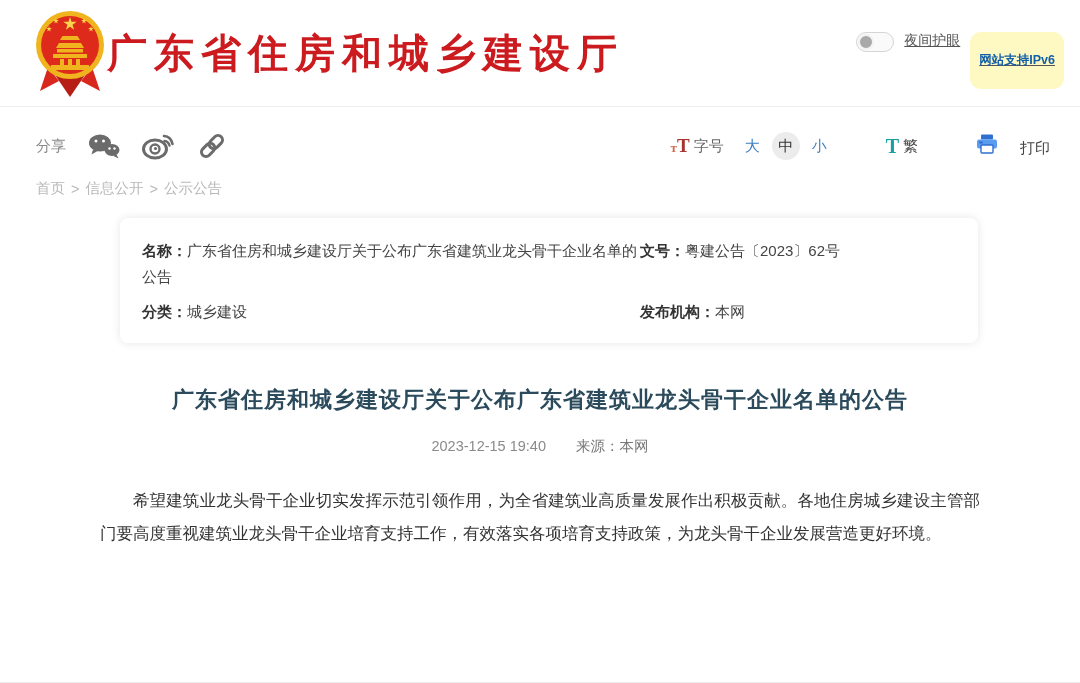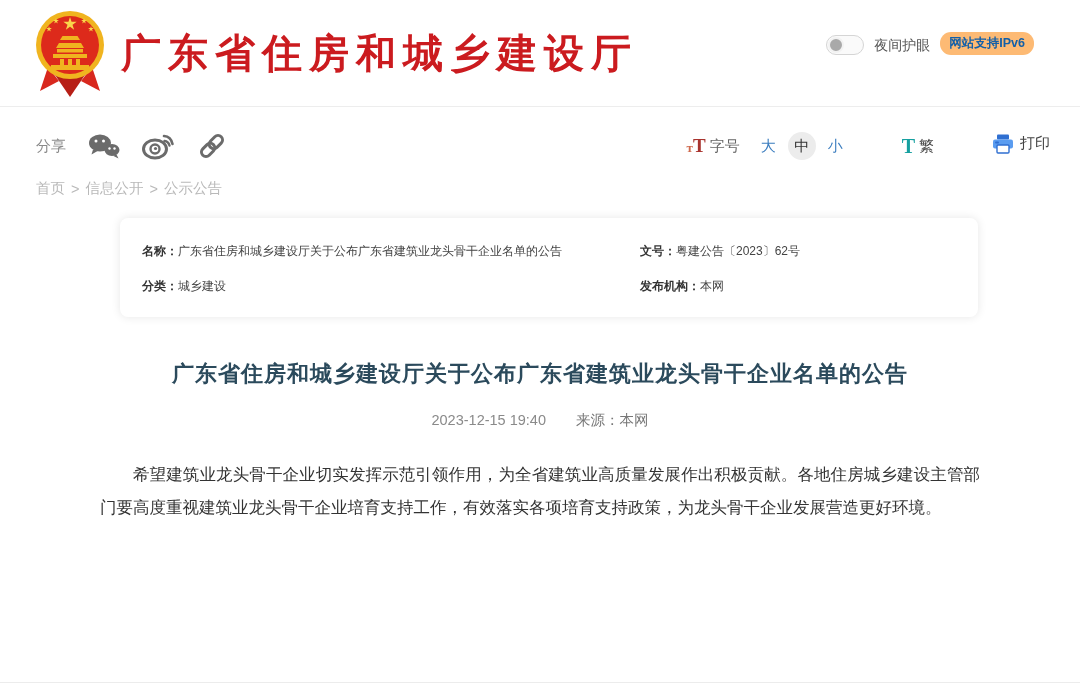--- a/index.html
+++ b/index.html
@@ -22,49 +22,48 @@
     position: relative;
     background: #fff;
   }
   .logo-wrap { display: flex; align-items: center; cursor: pointer; }
   .emblem { width: 74px; height: 92px; margin-top: 4px; }
   .site-title {
     color: #cb1b1f;
     font-size: 40px;
     font-weight: bold;
     letter-spacing: 7px;
-    margin-left: 14px;
     white-space: nowrap;
   }
   .header-right {
     position: absolute;
-    right: 46px; top: 32px;
-    display: flex; align-items: flex-end; gap: 10px;
-    font-size: 14px; color: #555;
+    right: 16px; top: 32px;
+    display: flex; align-items: flex-start; gap: 10px;
+    font-size: 14px; color: #555; text-decoration: underline;
   }
   .toggle {
     width: 38px; height: 20px;
     background: #fafafa;
     border: 1px solid #d5d5d5;
     border-radius: 11px;
     position: relative;
     cursor: pointer;
   }
   .toggle .knob {
     position: absolute; left: 1px; top: 1px;
     width: 16px; height: 16px; border-radius: 50%;
     background: #a9a9a9;
     border: 2px solid #f2f2f2;
   }
   .ipv6-badge {
-    background: #fdba74;
+    background: #fef9c3;
     color: #1460a8;
     font-weight: bold;
     font-size: 12.5px;
-    padding: 3px 9px;
+    padding: 20px 9px;
     border-radius: 11px;
     white-space: nowrap;
   }
 
   
   .toolbar {
     display: flex;
     justify-content: space-between;
     align-items: center;
     margin: 22px 30px 0 36px;
@@ -82,42 +81,42 @@
   .fs-option.selected {
     color: #333;
     background: #ececec;
     border-radius: 50%;
     width: 28px; height: 28px;
     display: inline-flex; align-items: center; justify-content: center;
     margin: 0 5px;
   }
   .trad-group { margin-left: 52px; cursor: pointer; display: inline-flex; align-items: center; gap: 4px; }
   .trad-t { color: #16a0a0; font-size: 20px; font-weight: bold; }
-  .print-group { margin-left: 58px; cursor: pointer; display: inline-flex; align-items: flex-start; gap: 6px; }
+  .print-group { margin-left: 58px; cursor: pointer; display: inline-flex; align-items: flex-end; gap: 22px; }
 
   
   .breadcrumb {
     margin: 16px 0 0 36px;
     font-size: 14.5px;
     color: #b9b9b9;
     display: flex; align-items: center; gap: 6px;
   }
   .breadcrumb .crumb { cursor: pointer; color: #b9b9b9; }
 
   
   .meta-card {
     width: 858px;
     margin: 20px 0 0 120px;
     border-radius: 8px;
     box-shadow: 0 0 10px rgba(0,0,0,0.10);
     padding: 20px 22px 18px 22px;
     display: grid;
     grid-template-columns: 498px 1fr;
     row-gap: 9px;
-    font-size: 12px;
+    font-size: 15px;
     line-height: 26px;
     background: #fff;
   }
   .meta-label { font-weight: bold; color: #333; }
   .meta-value { color: #444; }
 
   
   .article-title {
     text-align: center;
     font-size: 22px;

